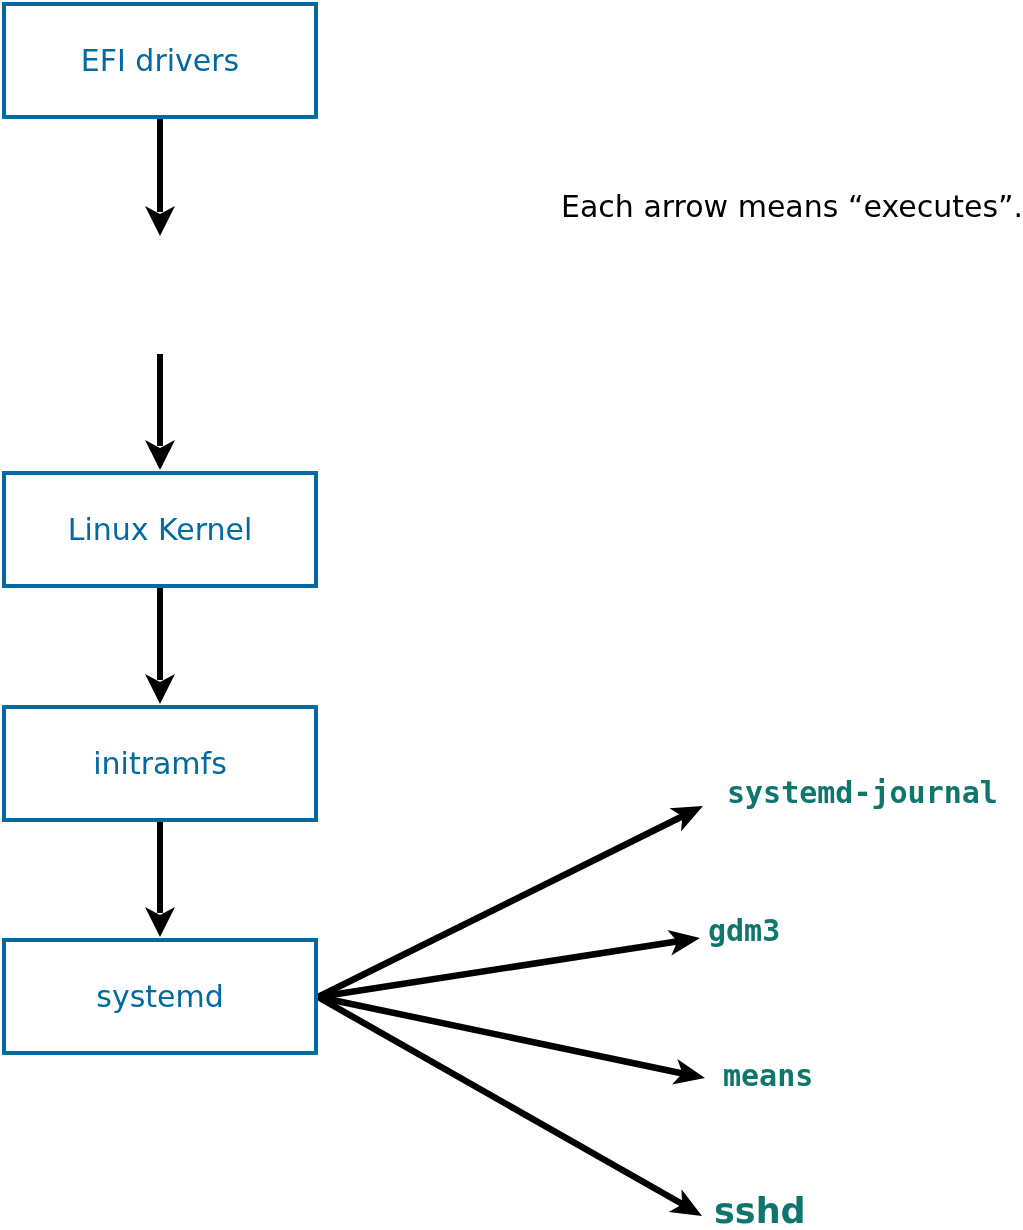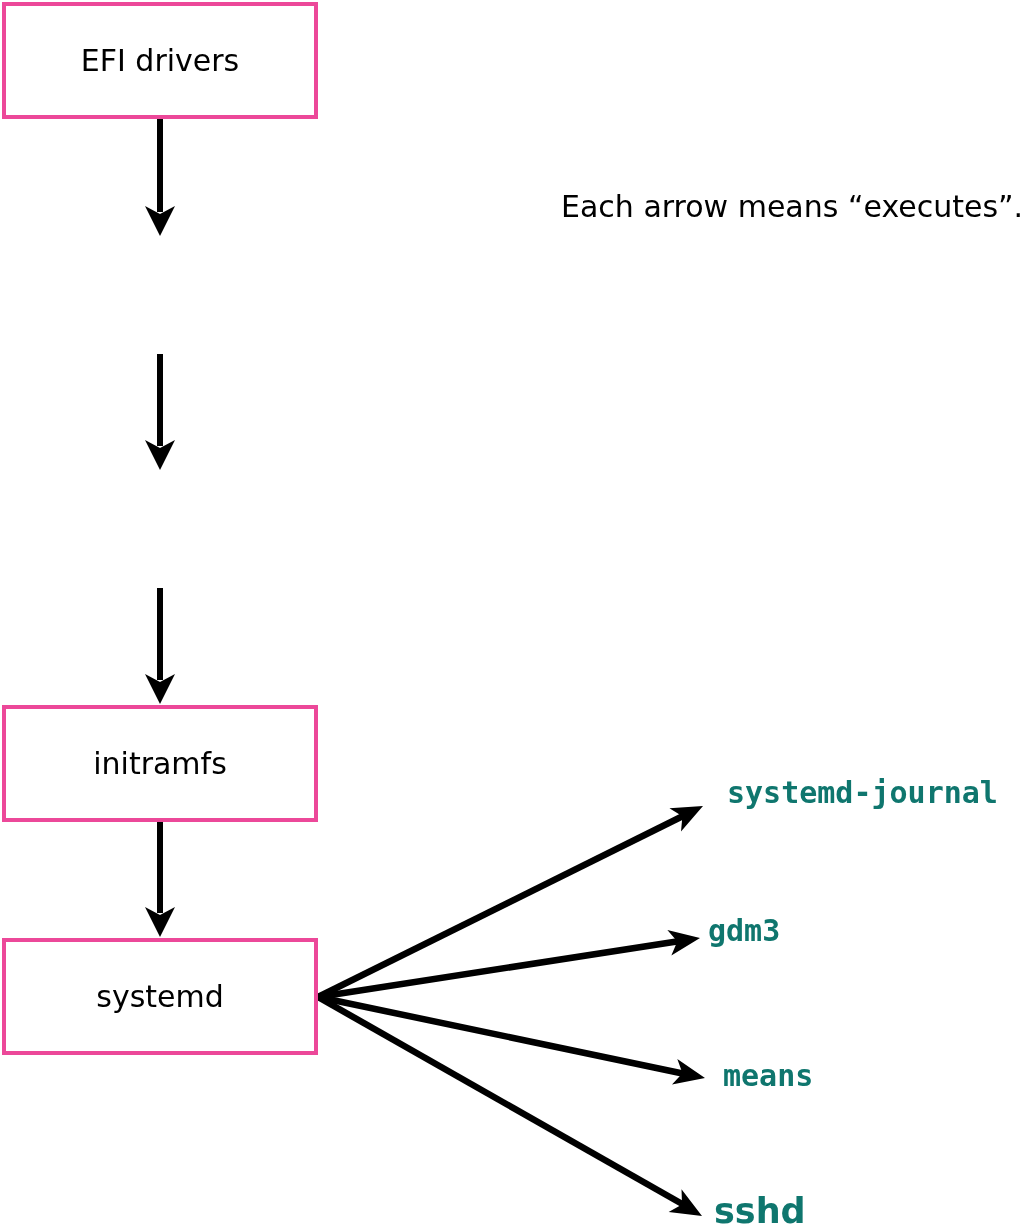--- a/index.html
+++ b/index.html
@@ -9,24 +9,24 @@
     position:relative;
     font-family:"DejaVu Sans", sans-serif;
     overflow:hidden;
   }
   #stage{position:absolute;left:0;top:0;width:1023px;height:1230px;}
   svg.arrow-layer{position:absolute;left:0;top:0;}
   .node-box{
     position:absolute;
     left:2px;width:316px;height:117px;
     box-sizing:border-box;
-    border:4px solid #ec4899;
+    border:4px solid #0369a1;
     background:#fff;
     display:flex;align-items:center;justify-content:center;
-    font-size:30px;color:#000000;
+    font-size:30px;color:#0369a1;
     z-index:2;
   }
   .target-label{
     position:absolute;
     font-family:"DejaVu Sans Mono", monospace;
     font-size:30px;line-height:1.2;
     color:#0f766e;white-space:nowrap;
     z-index:2;
     font-weight:bold;
   }
@@ -83,20 +83,23 @@
       <g>
         <line x1="318" y1="997" x2="684" y2="1205" stroke-width="6.5"></line>
         <polygon points="0,0 -31,-13 -23,0 -31,13" transform="translate(702,1216) rotate(29.7)" stroke="none"></polygon>
       </g>
     </g>
   </svg>
 
   <div class="node-box" style="top:2px">
     <span>EFI drivers</span>
   </div>
+  <div class="node-box" style="top:471px">
+    <span>Linux Kernel</span>
+  </div>
   <div class="node-box" style="top:938px">
     <span>systemd</span>
   </div>
   <div class="node-box" style="top:705px">
     <span>initramfs</span>
   </div>
 
   <div class="annotation">Each arrow means “executes”.</div>
 
   <div class="target-label" style="left:727px;top:775px">systemd-journal</div>

